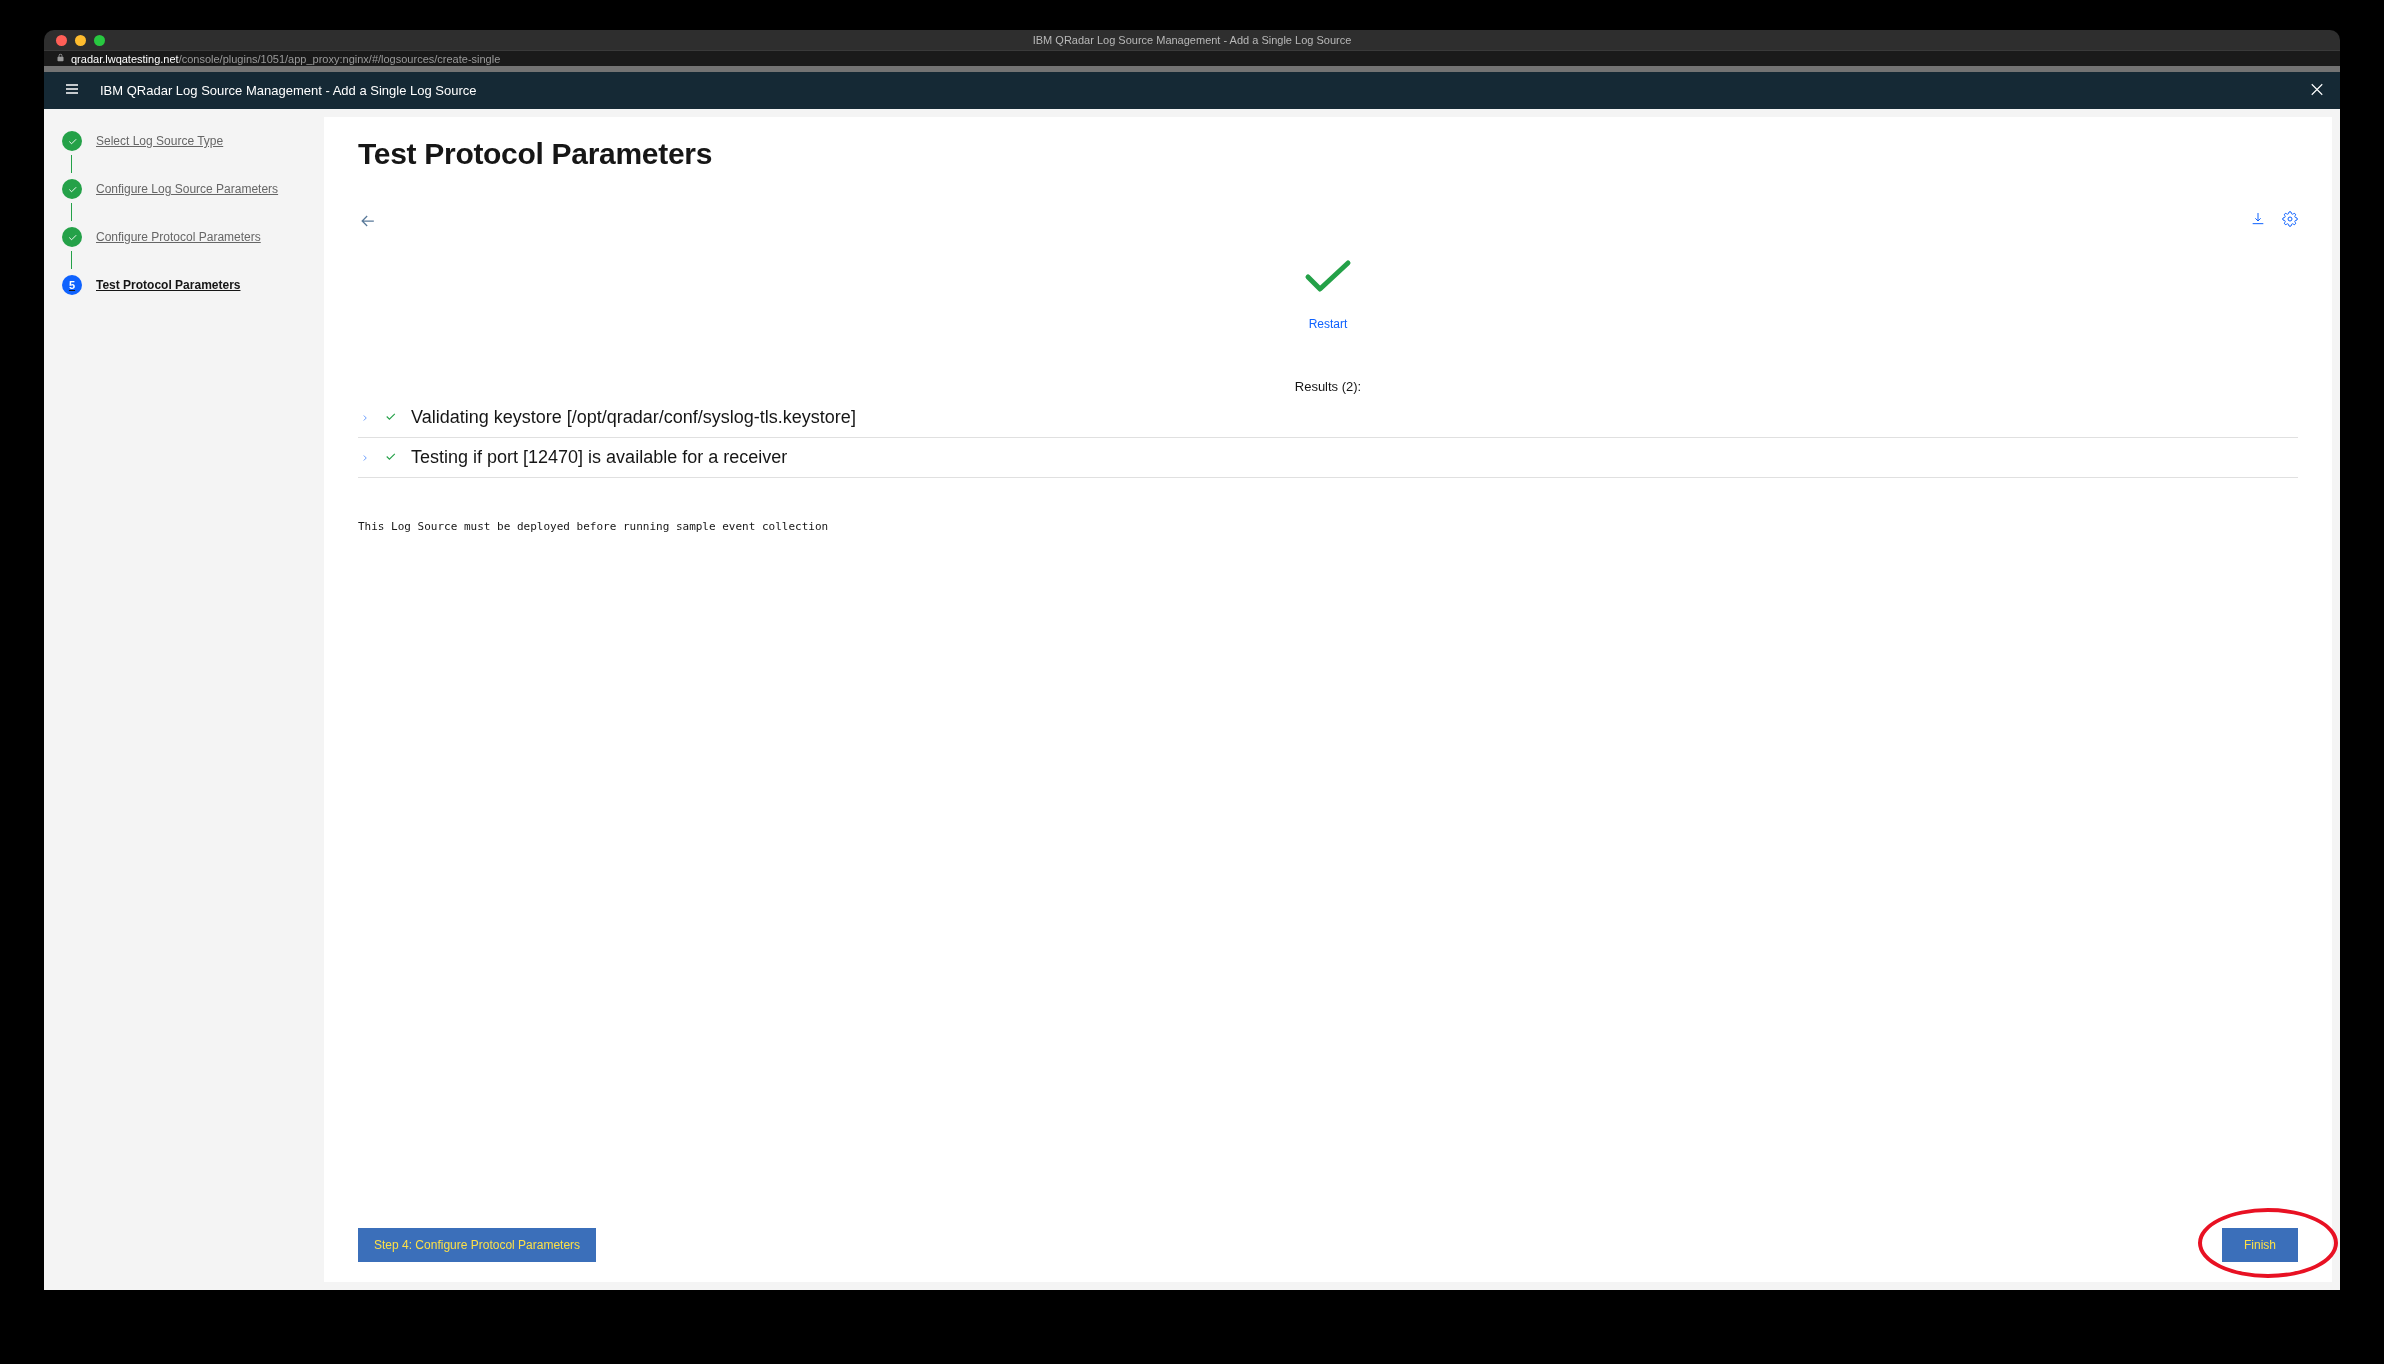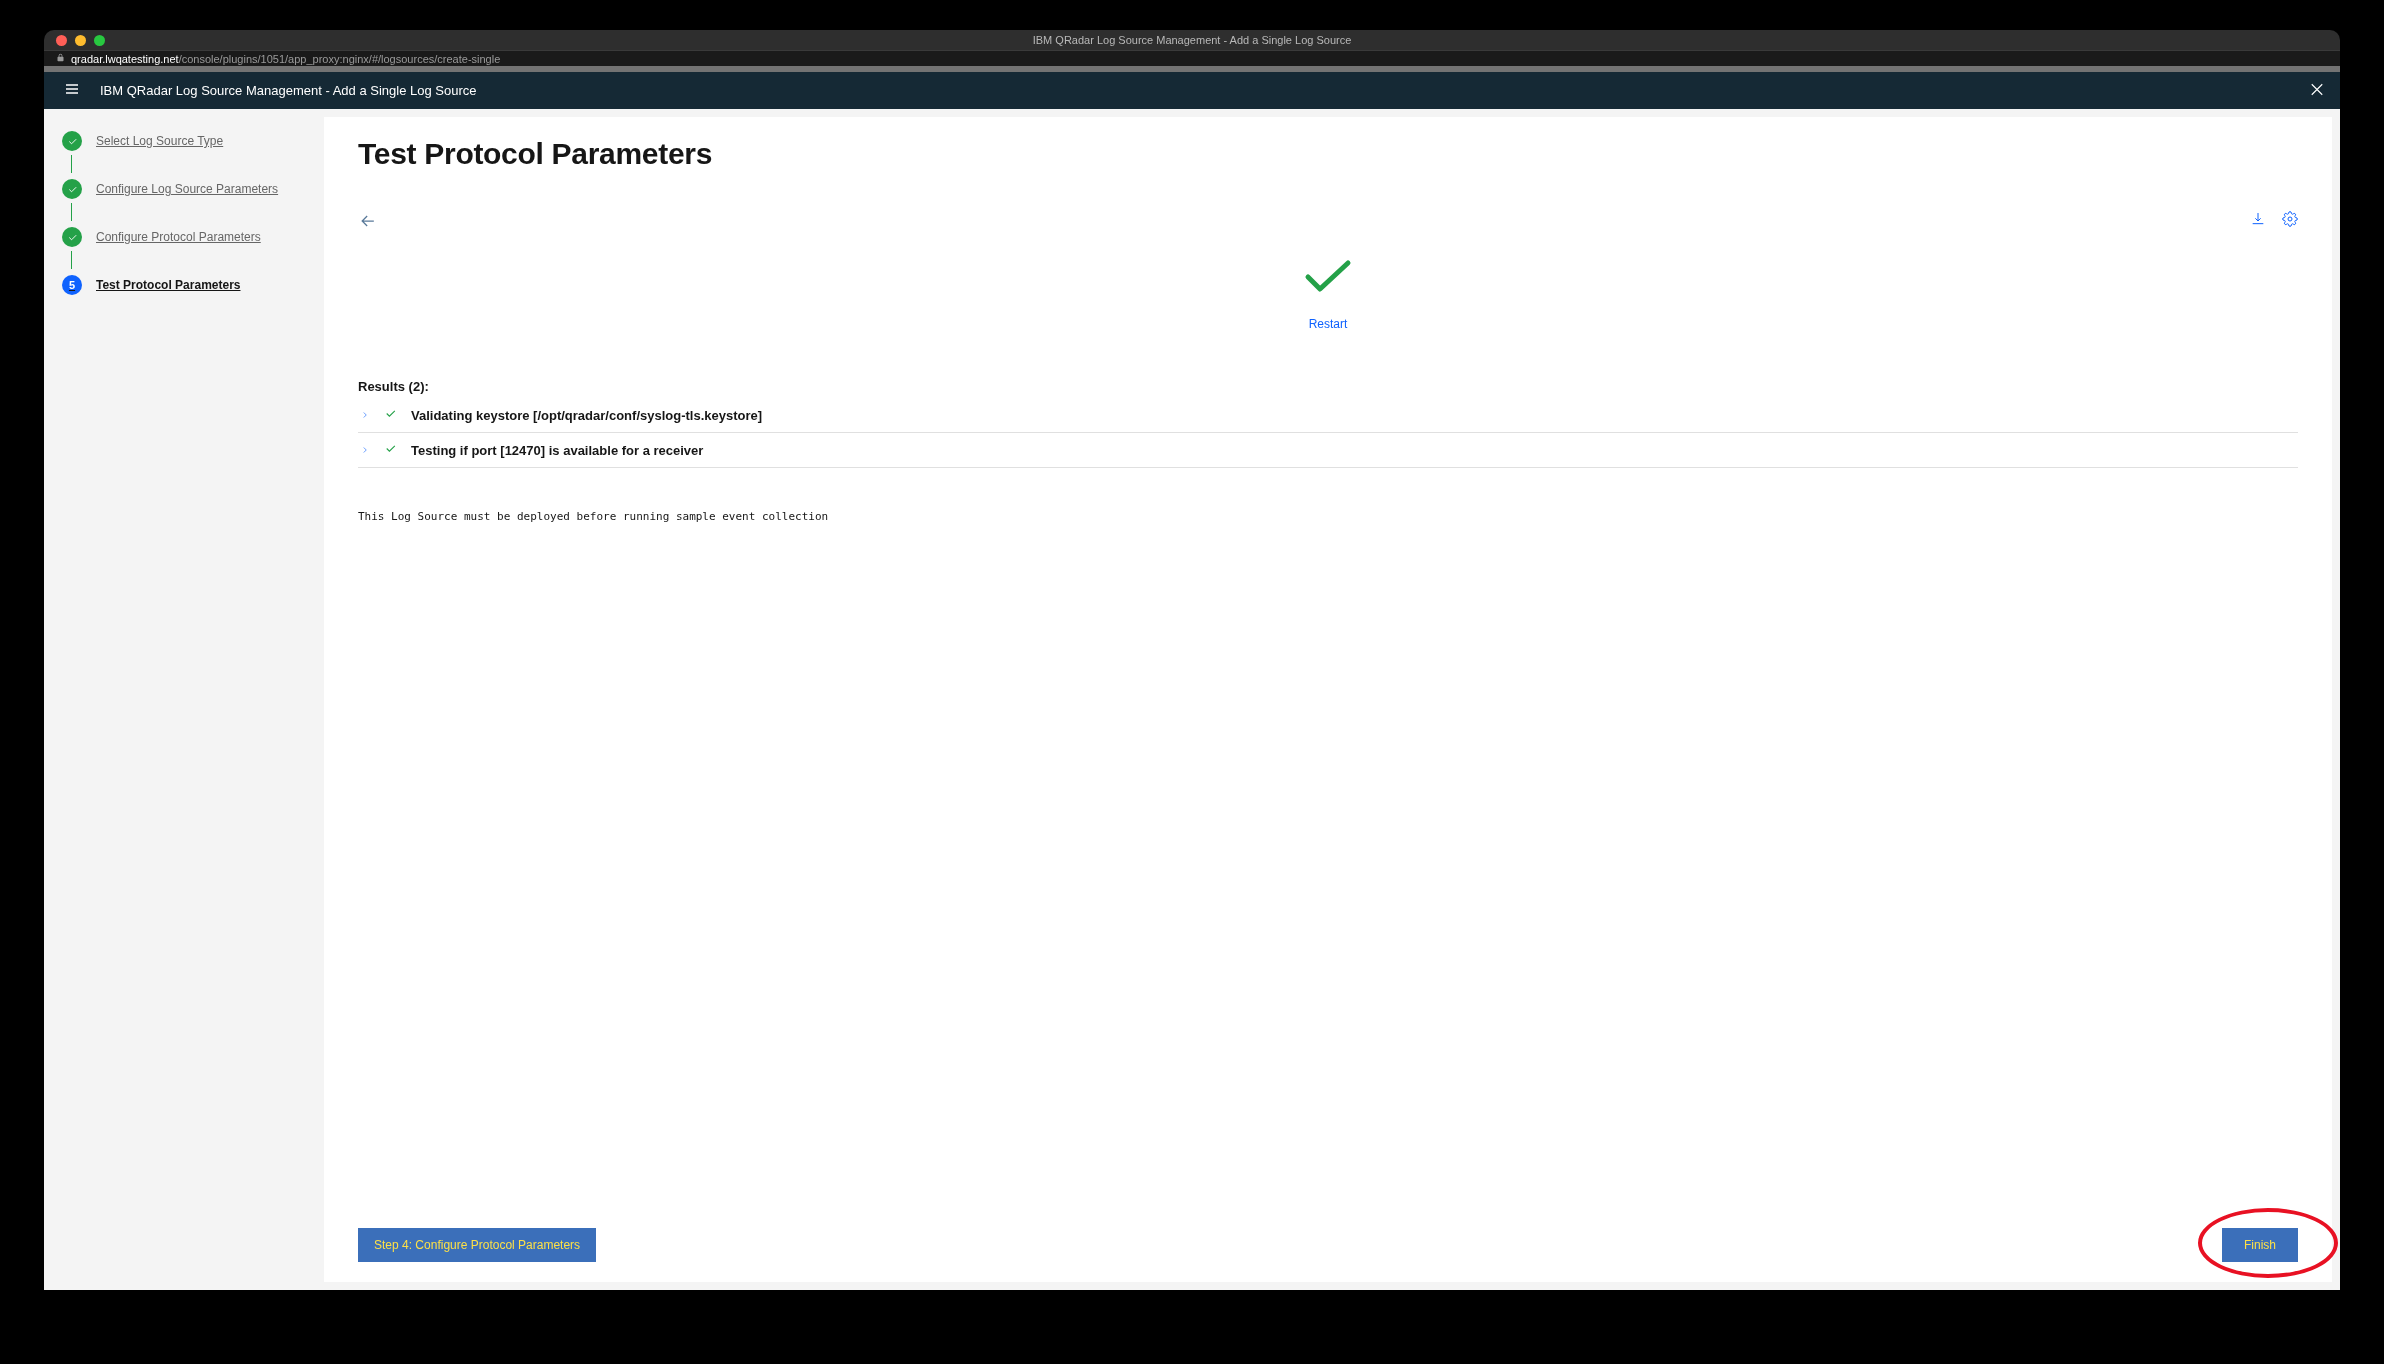--- a/index.html
+++ b/index.html
@@ -161,32 +161,32 @@
       color: #0f62fe;
       font-size: 12px;
       margin-top: 18px;
       cursor: pointer;
     }
     .results-section {
       margin-top: 28px;
     }
     .section-heading {
       font-size: 13px;
-      font-weight: 700;
+      font-weight: 400;
       color: #161616;
       margin-bottom: 4px;
+      text-align: center;
     }
     .result-row {
       display: flex;
       align-items: center;
       padding: 9px 2px;
       border-bottom: 1px solid #e0e0e0;
-      font-size: 13px;
+      font-size: 18px;
       color: #161616;
-      font-weight: bold;
     }
     .result-row:first-of-type { border-top: 1px solid #e0e0e0; }
     .expand-caret svg { width: 10px; height: 10px; stroke: #0f62fe; stroke-width: 1.5; fill: none; margin-right: 14px; cursor: pointer;}
     .row-check svg { width: 13px; height: 13px; stroke: #24a148; stroke-width: 2; fill: none; margin-right: 14px; }
     .events-section {
       margin-top: 30px;
     }
     .events-note {
       font-family: ui-monospace, Menlo, Consolas, monospace;
       font-size: 11px;

